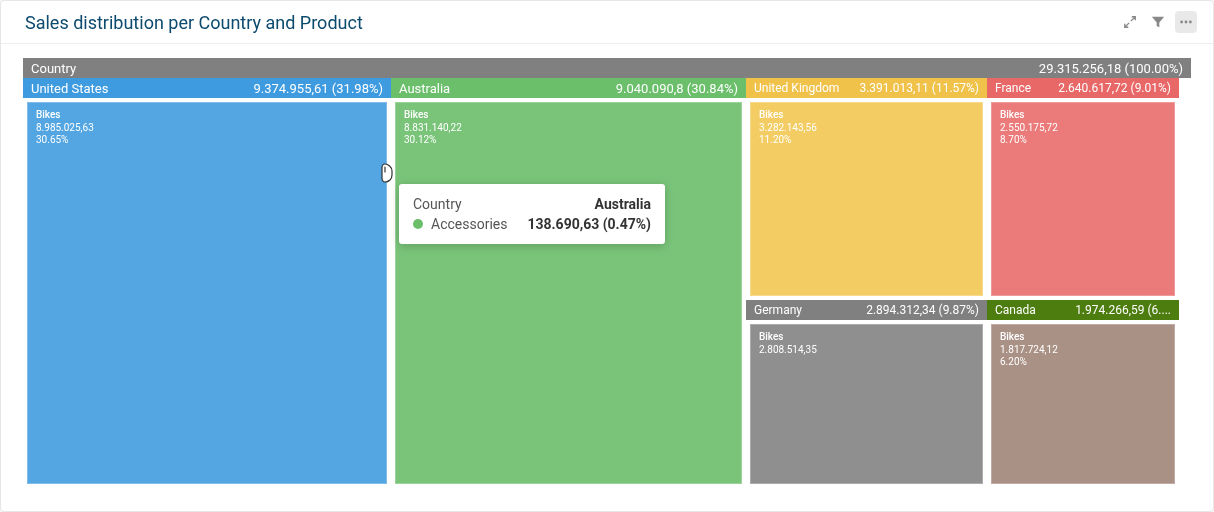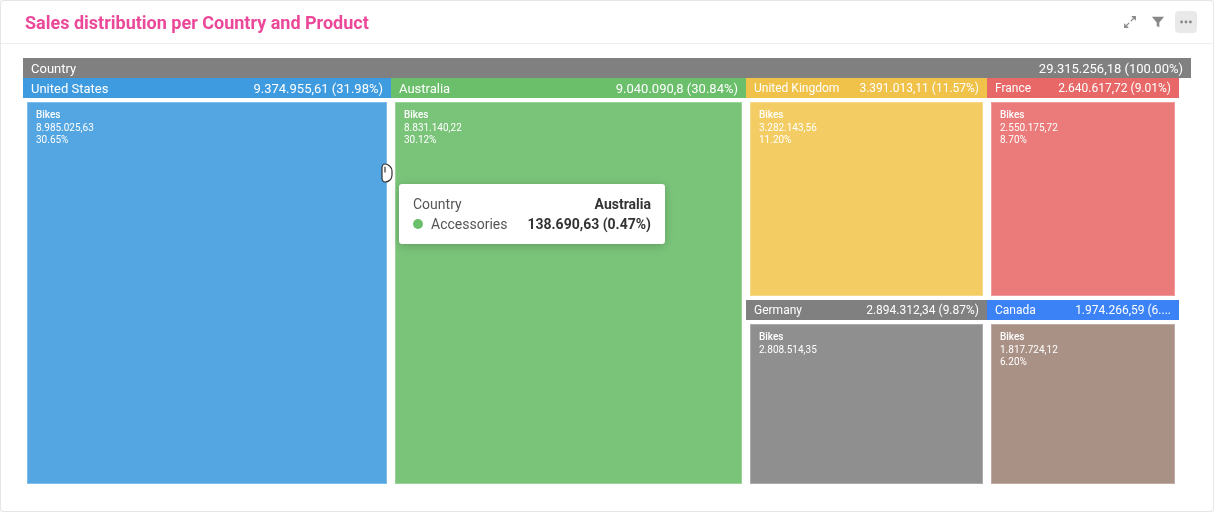--- a/index.html
+++ b/index.html
@@ -22,22 +22,22 @@
   }
   .card-header {
     display: flex;
     align-items: center;
     justify-content: space-between;
     padding: 10px 16px 10px 24px;
     border-bottom: 1px solid #eee;
   }
   .card-title {
     font-size: 18px;
-    font-weight: 700;
-    color: #ec4899;
+    font-weight: 400;
+    color: #0c4a6e;
   }
   .card-actions {
     display: flex;
     align-items: center;
     gap: 6px;
   }
   .action-btn {
     width: 22px;
     height: 22px;
     display: flex;
@@ -227,21 +227,21 @@
         </div>
         <div class="country-body">
           <div class="product-cell" style="left:4px; top:4px; right:4px; bottom:4px; background:#8f8f8f;">
             <div class="product-name">Bikes</div>
             <div>2.808.514,35</div>
           </div>
         </div>
       </div>
 
       <div class="country-group" style="left:964px; top:242px; width:192px; height:188px;">
-        <div class="country-header small-header-text" style="background:#3b82f6;">
+        <div class="country-header small-header-text" style="background:#4d7c0f;">
           <span>Canada</span>
           <span>1.974.266,59 (6....</span>
         </div>
         <div class="country-body">
           <div class="product-cell" style="left:4px; top:4px; right:4px; bottom:4px; background:#aa9186;">
             <div class="product-name">Bikes</div>
             <div>1.817.724,12</div>
             <div>6.20%</div>
           </div>
         </div>

